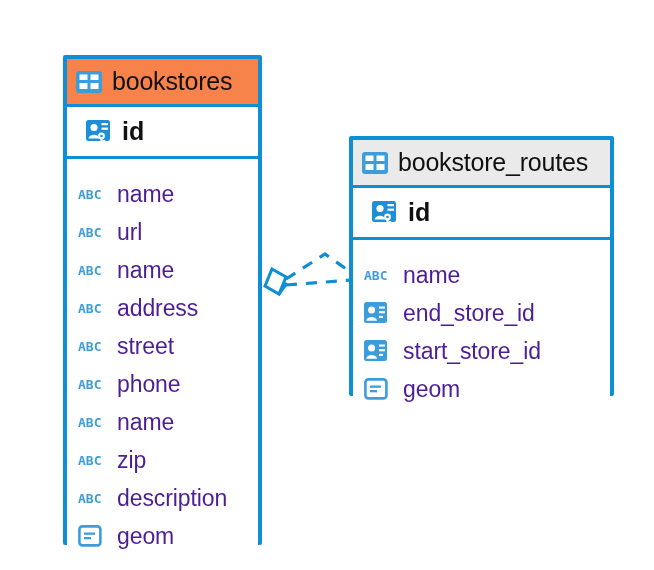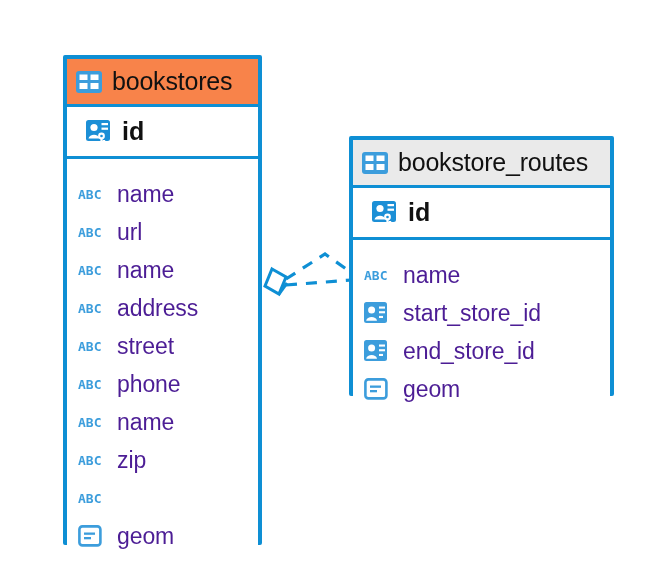--- a/index.html
+++ b/index.html
@@ -214,20 +214,21 @@
         <span class="field-label">name</span>
       </div>
 
       <div class="field-row">
         <span class="icon icon-abc">ABC</span>
         <span class="field-label">zip</span>
       </div>
 
       <div class="field-row">
         <span class="icon icon-abc">ABC</span>
+        <span class="field-label">description</span>
       </div>
 
       <div class="field-row">
         <span class="icon" style="width:30px;">
           <svg width="25" height="22" viewBox="0 0 25 22">
             <rect x="1.4" y="1.4" width="21" height="19" rx="3" fill="#ffffff" stroke="#3C9DDC" stroke-width="2.6"></rect>
             <rect x="6" y="7.5" width="11" height="2.3" fill="#3C9DDC"></rect>
             <rect x="6" y="12" width="7" height="2.3" fill="#3C9DDC"></rect>
           </svg>
         </span>
@@ -280,35 +281,35 @@
         <span class="icon" style="width:30px;">
           <svg width="25" height="22" viewBox="0 0 25 22">
             <rect x="0" y="0" width="23" height="21" rx="2.5" fill="#3C9DDC"></rect>
             <circle cx="7.6" cy="8" r="3.5" fill="#ffffff"></circle>
             <path d="M 2.2 18.8 C 2.9 13.8 12.3 13.8 13 18.8 Z" fill="#ffffff"></path>
             <rect x="15" y="4.5" width="6" height="2.1" fill="#ffffff"></rect>
             <rect x="15" y="9.2" width="6" height="2.1" fill="#ffffff"></rect>
             <rect x="15" y="13.9" width="4" height="2.1" fill="#ffffff"></rect>
           </svg>
         </span>
-        <span class="field-label">start_store_id</span>
+        <span class="field-label">end_store_id</span>
       </div>
 
       <div class="field-row">
         <span class="icon" style="width:30px;">
           <svg width="25" height="22" viewBox="0 0 25 22">
             <rect x="0" y="0" width="23" height="21" rx="2.5" fill="#3C9DDC"></rect>
             <circle cx="7.6" cy="8" r="3.5" fill="#ffffff"></circle>
             <path d="M 2.2 18.8 C 2.9 13.8 12.3 13.8 13 18.8 Z" fill="#ffffff"></path>
             <rect x="15" y="4.5" width="6" height="2.1" fill="#ffffff"></rect>
             <rect x="15" y="9.2" width="6" height="2.1" fill="#ffffff"></rect>
             <rect x="15" y="13.9" width="4" height="2.1" fill="#ffffff"></rect>
           </svg>
         </span>
-        <span class="field-label">end_store_id</span>
+        <span class="field-label">start_store_id</span>
       </div>
 
       <div class="field-row">
         <span class="icon" style="width:30px;">
           <svg width="25" height="22" viewBox="0 0 25 22">
             <rect x="1.4" y="1.4" width="21" height="19" rx="3" fill="#ffffff" stroke="#3C9DDC" stroke-width="2.6"></rect>
             <rect x="6" y="7.5" width="11" height="2.3" fill="#3C9DDC"></rect>
             <rect x="6" y="12" width="7" height="2.3" fill="#3C9DDC"></rect>
           </svg>
         </span>

